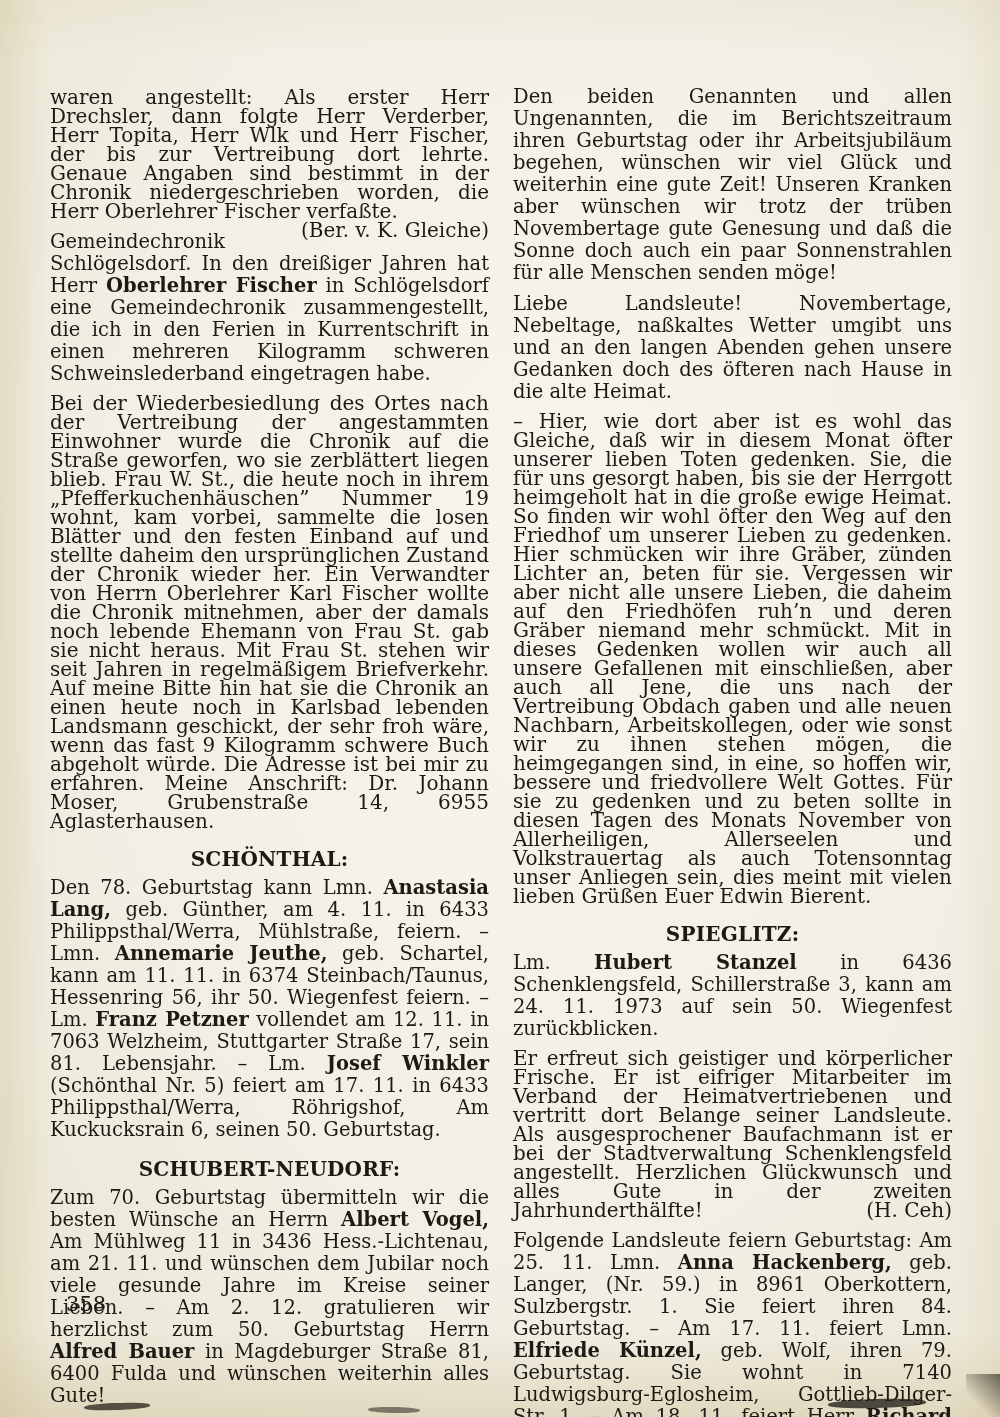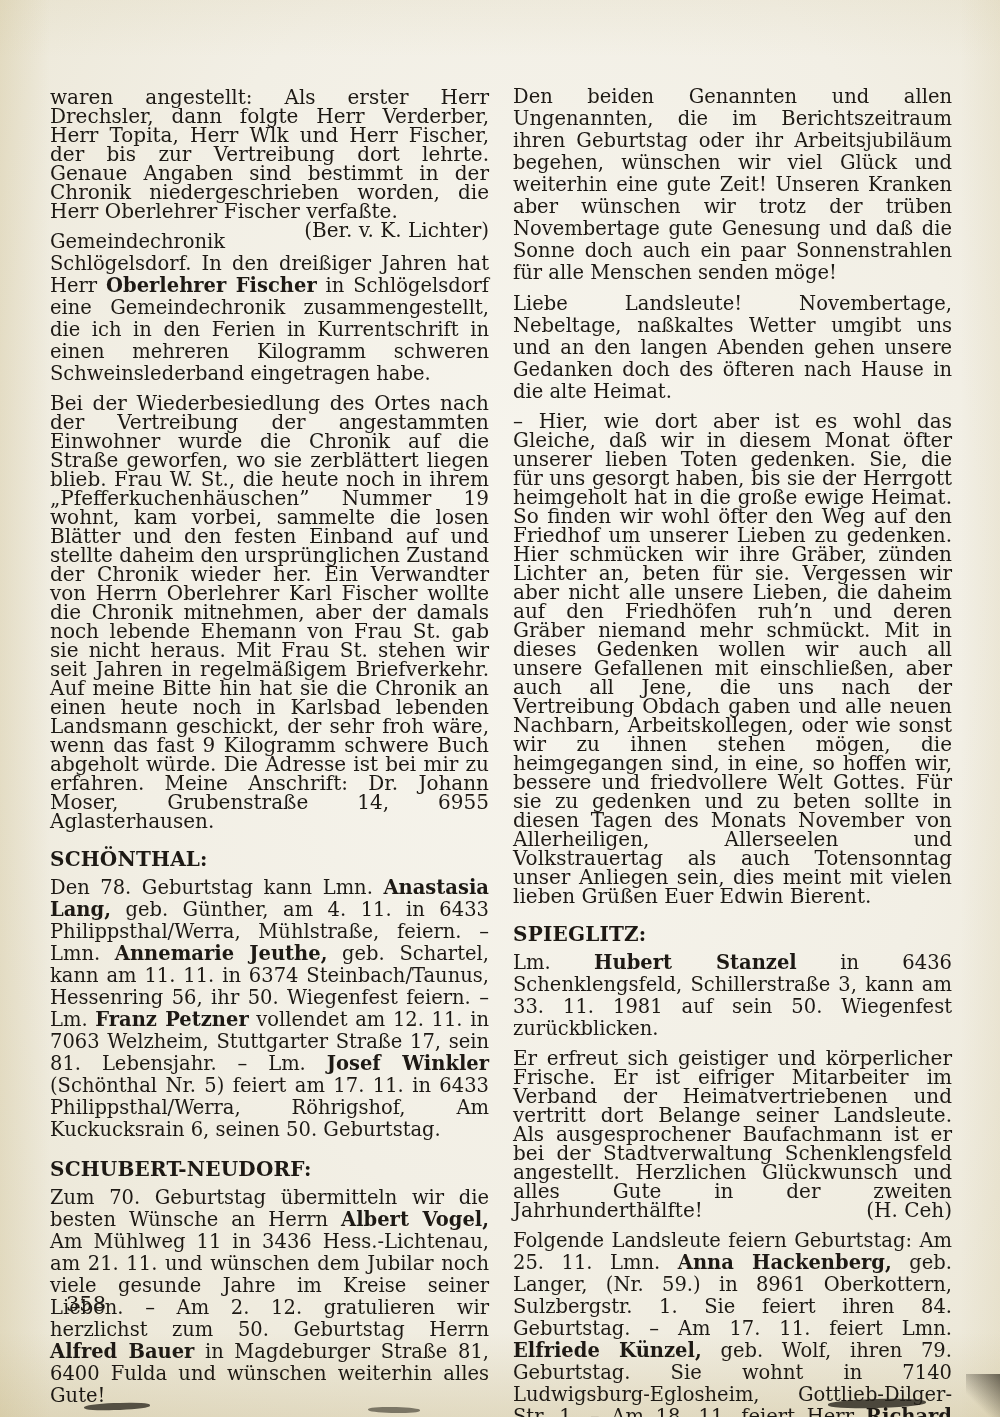--- a/index.html
+++ b/index.html
@@ -56,21 +56,21 @@
     font-size: 20px;
     line-height: 19px;
     margin: 2px 0 10px 0;
   }
   h2.heading {
     font-size: 20px;
     line-height: 24px;
     font-weight: 700;
     letter-spacing: 0.2px;
     margin: 16px 0 6px 0;
-    text-align: left;
+    text-align: center;
   }
   b {
     font-weight: 700;
   }
   .credit {
     float: right;
     margin-left: 14px;
   }
   .page-number {
     position: absolute;
@@ -99,34 +99,34 @@
     pointer-events: none;
   }
 </style>
 </head>
 <body>
 
 <div class="scan">
 
   <div class="content">
     <div class="col">
-        <p class="para small"><span>waren angestellt: Als erster Herr Drechsler, dann folgte Herr Verderber, Herr Topita, Herr Wlk und Herr Fischer, der bis zur Vertreibung dort lehrte. Genaue Angaben sind bestimmt in der Chronik niedergeschrieben worden, die Herr Oberlehrer Fischer verfaßte. </span><span class="credit">(Ber. v. K. Lichter)</span></p>
+        <p class="para small"><span>waren angestellt: Als erster Herr Drechsler, dann folgte Herr Verderber, Herr Topita, Herr Wlk und Herr Fischer, der bis zur Vertreibung dort lehrte. Genaue Angaben sind bestimmt in der Chronik niedergeschrieben worden, die Herr Oberlehrer Fischer verfaßte. </span><span class="credit">(Ber. v. K. Gleiche)</span></p>
         <p class="para body"><span>Gemeindechronik Schlögelsdorf. In den dreißiger Jahren hat Herr </span><b>Oberlehrer Fischer</b><span> in Schlögelsdorf eine Gemeindechronik zusammengestellt, die ich in den Ferien in Kurrentschrift in einen mehreren Kilogramm schweren Schweinslederband eingetragen habe.</span></p>
         <p class="para small"><span>Bei der Wiederbesiedlung des Ortes nach der Vertreibung der angestammten Einwohner wurde die Chronik auf die Straße geworfen, wo sie zerblättert liegen blieb. Frau W. St., die heute noch in ihrem „Pfefferkuchenhäuschen” Nummer 19 wohnt, kam vorbei, sammelte die losen Blätter und den festen Einband auf und stellte daheim den ursprünglichen Zustand der Chronik wieder her. Ein Verwandter von Herrn Oberlehrer Karl Fischer wollte die Chronik mitnehmen, aber der damals noch lebende Ehemann von Frau St. gab sie nicht heraus. Mit Frau St. stehen wir seit Jahren in regelmäßigem Briefverkehr. Auf meine Bitte hin hat sie die Chronik an einen heute noch in Karlsbad lebenden Landsmann geschickt, der sehr froh wäre, wenn das fast 9 Kilogramm schwere Buch abgeholt würde. Die Adresse ist bei mir zu erfahren. Meine Anschrift: Dr. Johann Moser, Grubenstraße 14, 6955 Aglasterhausen.</span></p>
         <h2 class="heading">SCHÖNTHAL:</h2>
         <p class="para body"><span>Den 78. Geburtstag kann Lmn. </span><b>Anastasia Lang,</b><span> geb. Günther, am 4. 11. in 6433 Philippsthal/Werra, Mühlstraße, feiern. – Lmn. </span><b>Annemarie Jeuthe,</b><span> geb. Schartel, kann am 11. 11. in 6374 Steinbach/Taunus, Hessenring 56, ihr 50. Wiegenfest feiern. – Lm. </span><b>Franz Petzner</b><span> vollendet am 12. 11. in 7063 Welzheim, Stuttgarter Straße 17, sein 81. Lebensjahr. – Lm. </span><b>Josef Winkler</b><span> (Schönthal Nr. 5) feiert am 17. 11. in 6433 Philippsthal/Werra, Röhrigshof, Am Kuckucksrain 6, seinen 50. Geburtstag.</span></p>
         <h2 class="heading">SCHUBERT-NEUDORF:</h2>
         <p class="para body"><span>Zum 70. Geburtstag übermitteln wir die besten Wünsche an Herrn </span><b>Albert Vogel,</b><span> Am Mühlweg 11 in 3436 Hess.-Lichtenau, am 21. 11. und wünschen dem Jubilar noch viele gesunde Jahre im Kreise seiner Lieben. – Am 2. 12. gratulieren wir herzlichst zum 50. Geburtstag Herrn </span><b>Alfred Bauer</b><span> in Magdeburger Straße 81, 6400 Fulda und wünschen weiterhin alles Gute!</span></p>
       </div>
     <div class="col">
         <p class="para body"><span>Den beiden Genannten und allen Ungenannten, die im Berichtszeitraum ihren Geburtstag oder ihr Arbeitsjubiläum begehen, wünschen wir viel Glück und weiterhin eine gute Zeit! Unseren Kranken aber wünschen wir trotz der trüben Novembertage gute Genesung und daß die Sonne doch auch ein paar Sonnenstrahlen für alle Menschen senden möge!</span></p>
         <p class="para body"><span>Liebe Landsleute! Novembertage, Nebeltage, naßkaltes Wetter umgibt uns und an den langen Abenden gehen unsere Gedanken doch des öfteren nach Hause in die alte Heimat.</span></p>
         <p class="para small"><span>– Hier, wie dort aber ist es wohl das Gleiche, daß wir in diesem Monat öfter unserer lieben Toten gedenken. Sie, die für uns gesorgt haben, bis sie der Herrgott heimgeholt hat in die große ewige Heimat. So finden wir wohl öfter den Weg auf den Friedhof um unserer Lieben zu gedenken. Hier schmücken wir ihre Gräber, zünden Lichter an, beten für sie. Vergessen wir aber nicht alle unsere Lieben, die daheim auf den Friedhöfen ruh’n und deren Gräber niemand mehr schmückt. Mit in dieses Gedenken wollen wir auch all unsere Gefallenen mit einschließen, aber auch all Jene, die uns nach der Vertreibung Obdach gaben und alle neuen Nachbarn, Arbeitskollegen, oder wie sonst wir zu ihnen stehen mögen, die heimgegangen sind, in eine, so hoffen wir, bessere und friedvollere Welt Gottes. Für sie zu gedenken und zu beten sollte in diesen Tagen des Monats November von Allerheiligen, Allerseelen und Volkstrauertag als auch Totensonntag unser Anliegen sein, dies meint mit vielen lieben Grüßen Euer Edwin Bierent.</span></p>
         <h2 class="heading">SPIEGLITZ:</h2>
-        <p class="para body"><span>Lm. </span><b>Hubert Stanzel</b><span> in 6436 Schenklengsfeld, Schillerstraße 3, kann am 33. 11. 1981 auf sein 50. Wiegenfest zurückblicken.</span></p>
+        <p class="para body"><span>Lm. </span><b>Hubert Stanzel</b><span> in 6436 Schenklengsfeld, Schillerstraße 3, kann am 24. 11. 1973 auf sein 50. Wiegenfest zurückblicken.</span></p>
         <p class="para small"><span>Er erfreut sich geistiger und körperlicher Frische. Er ist eifriger Mitarbeiter im Verband der Heimatvertriebenen und vertritt dort Belange seiner Landsleute. Als ausgesprochener Baufachmann ist er bei der Stadtverwaltung Schenklengsfeld angestellt. Herzlichen Glückwunsch und alles Gute in der zweiten Jahrhunderthälfte! </span><span class="credit">(H. Ceh)</span></p>
         <p class="para body"><span>Folgende Landsleute feiern Geburtstag: Am 25. 11. Lmn. </span><b>Anna Hackenberg,</b><span> geb. Langer, (Nr. 59.) in 8961 Oberkottern, Sulzbergstr. 1. Sie feiert ihren 84. Geburtstag. – Am 17. 11. feiert Lmn. </span><b>Elfriede Künzel,</b><span> geb. Wolf, ihren 79. Geburtstag. Sie wohnt in 7140 Ludwigsburg-Eglosheim, Gottlieb-Dilger-Str. 1. – Am 18. 11. feiert Herr </span><b>Richard Harmuth</b><span> in 7910 Neu-Ulm/Gerlenhofen, Langestr. 12, seinen 78. Geburtstag. – Am 21. 11. feiert Lm. </span><b>Otto Stiller</b><span> in 7124 Bönnigheim 2,</span></p>
       </div>
   </div>
 
   <div class="page-number">358</div>
 
   <div class="smudge smudge-1"></div>
   <div class="smudge smudge-2"></div>
   <div class="smudge smudge-3"></div>

